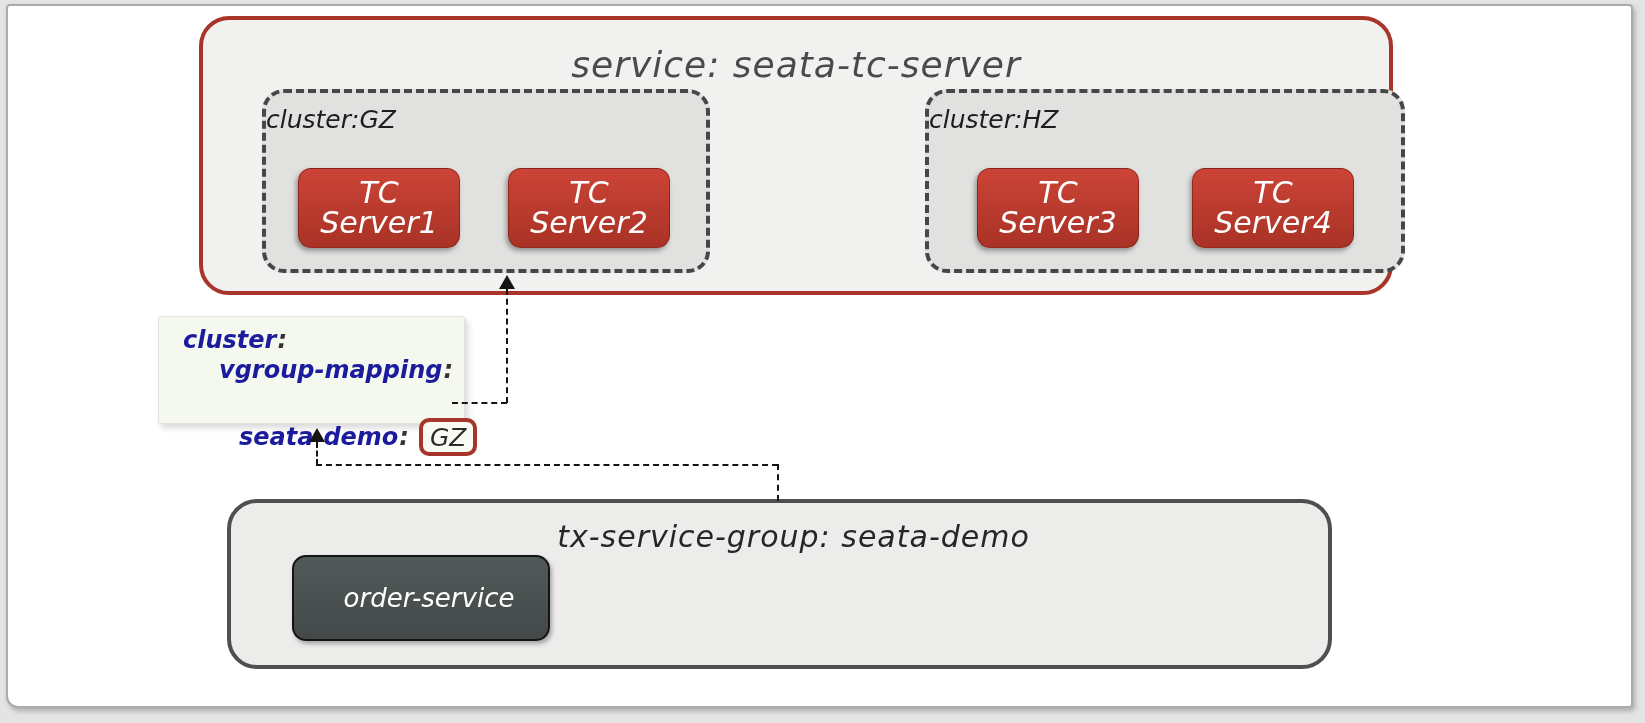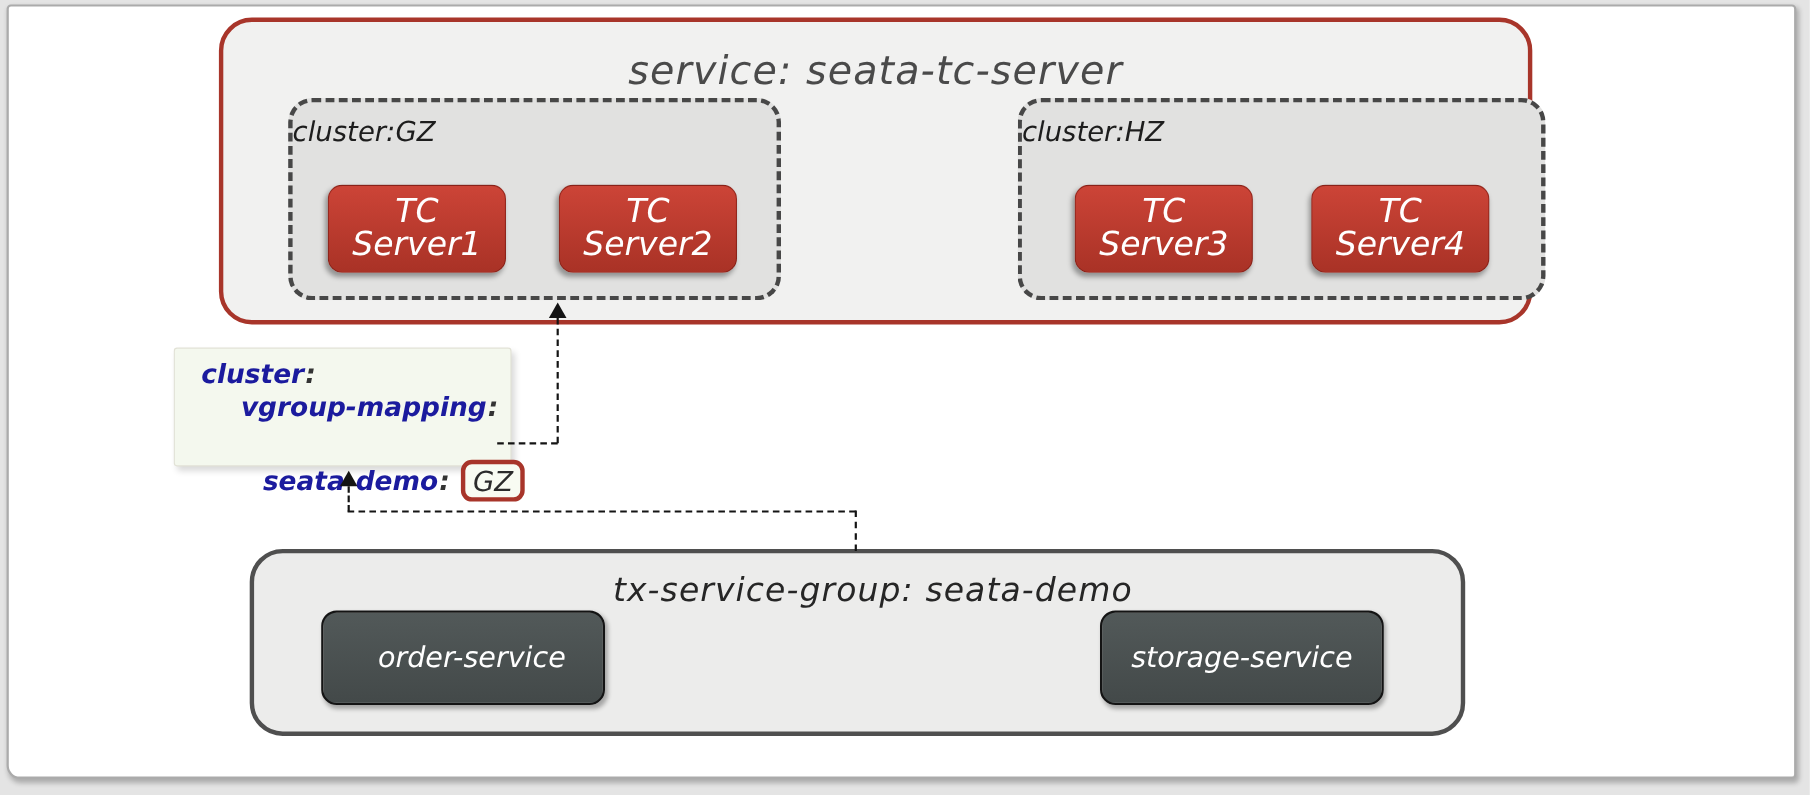--- a/index.html
+++ b/index.html
@@ -222,14 +222,13 @@
 <div class="abs arrow-up a1-head"></div>
 
 <div class="abs arrow-up a2-head"></div>
 <div class="abs dash-v a2-v1"></div>
 <div class="abs dash-h a2-h"></div>
 <div class="abs dash-v a2-v2"></div>
 
 <div class="abs tx-container">
   <div class="abs tx-title">tx-service-group: seata-demo</div>
   <div class="abs svc-box svc1">order-service</div>
-  <div class="abs svc-box svc3">storage-service</div>
 </div>
 
 </body></html>

